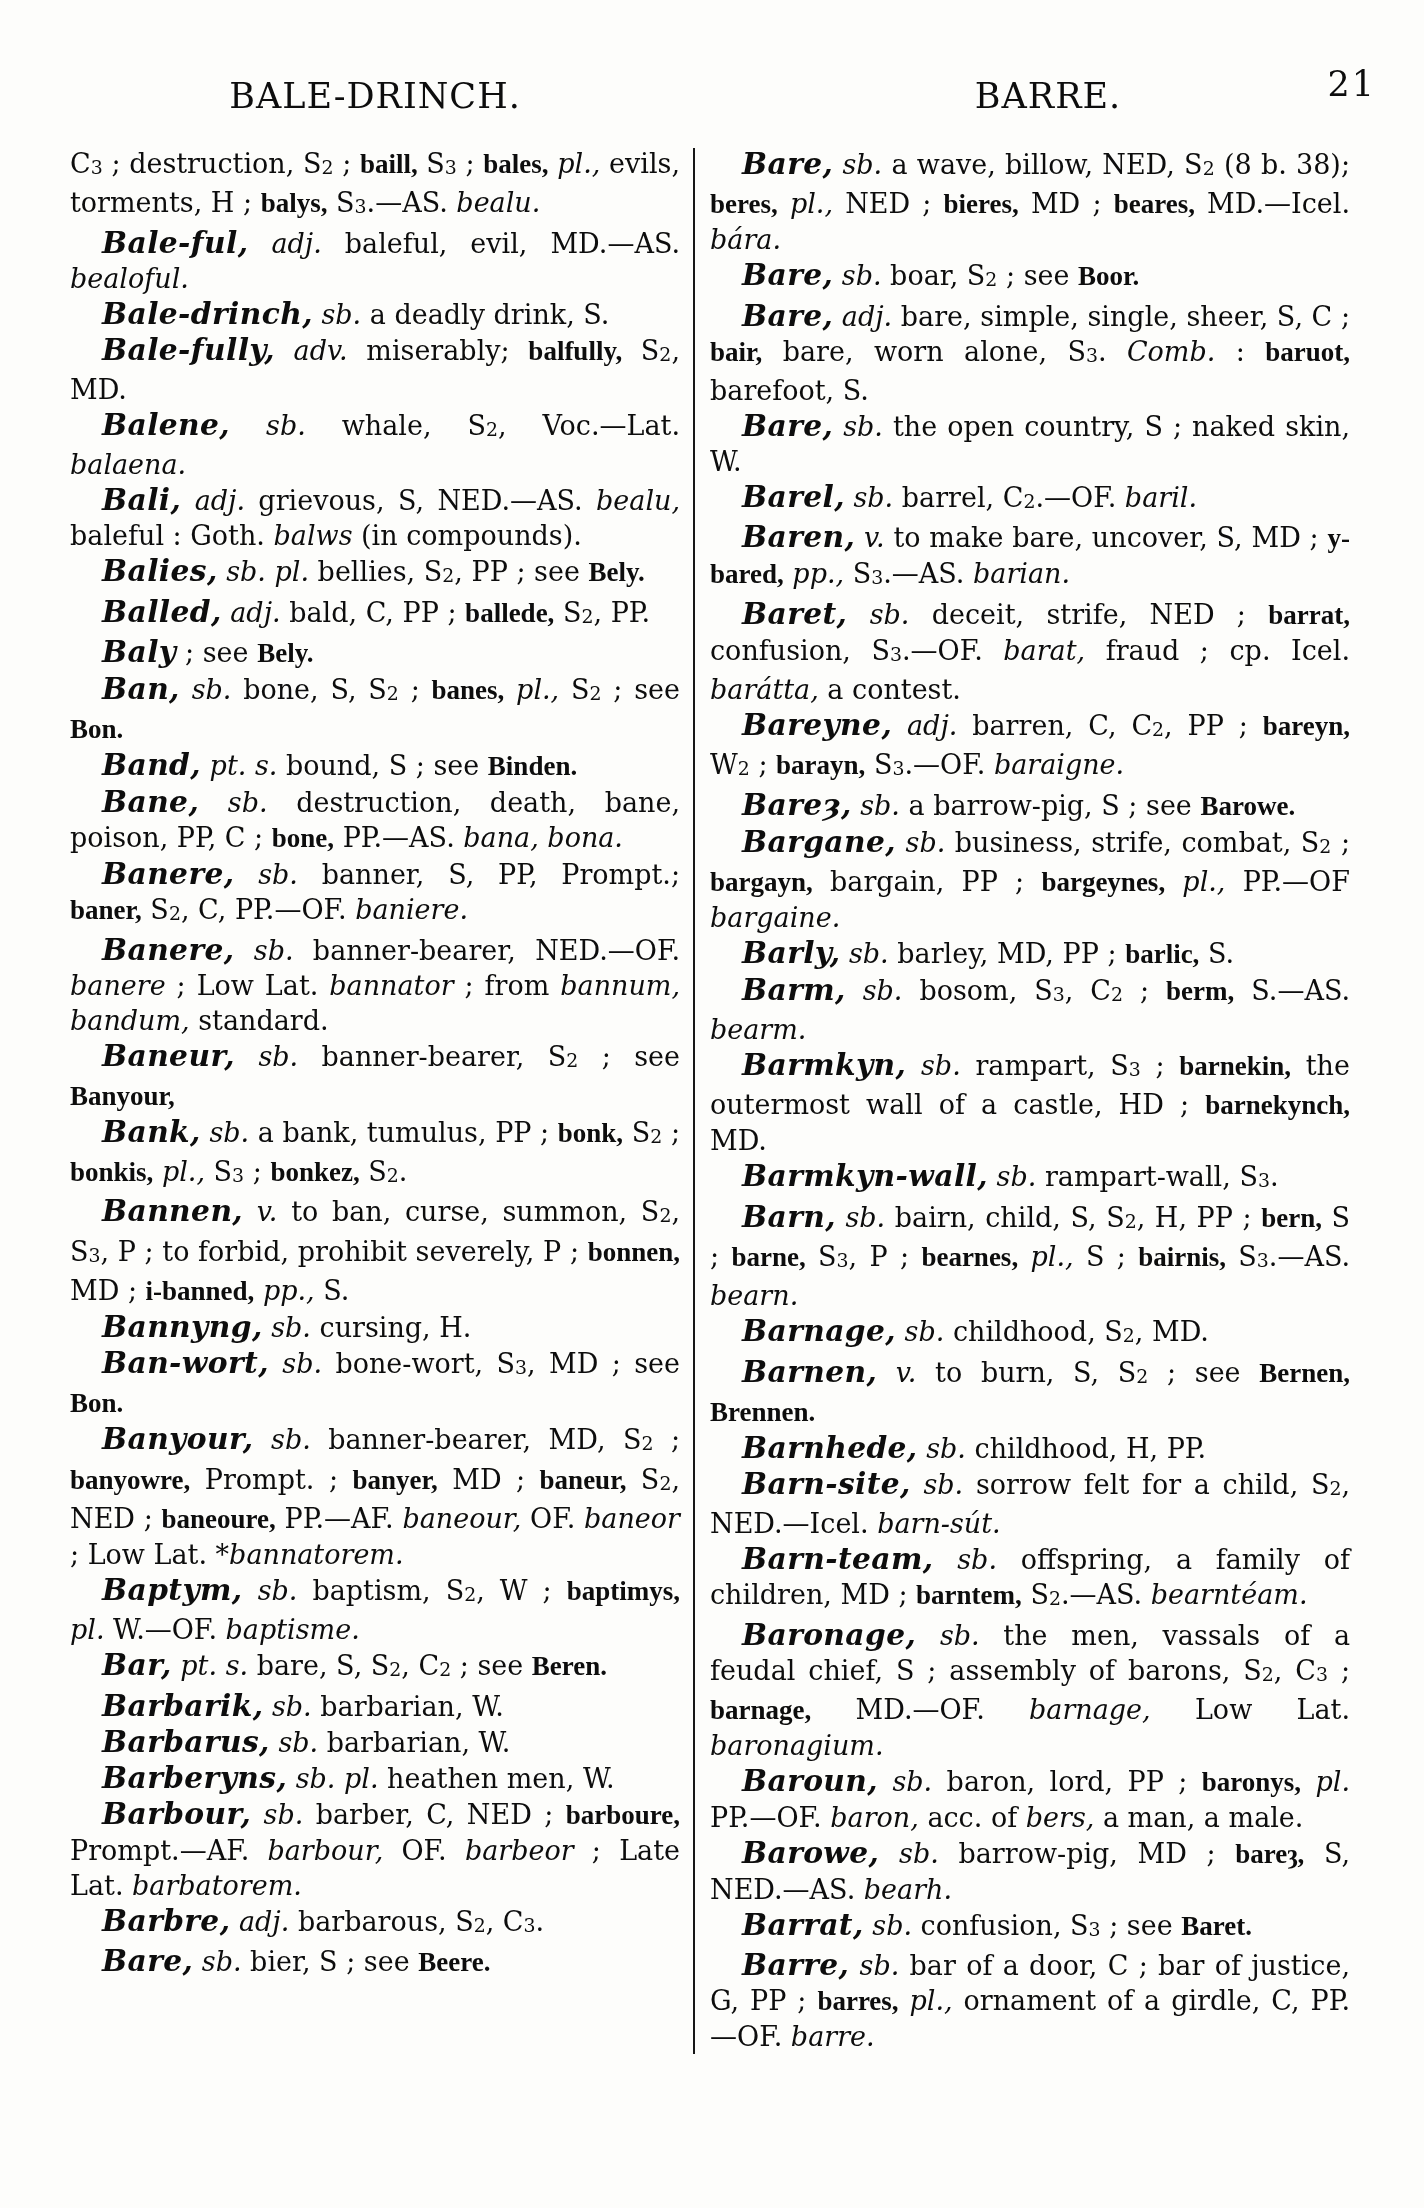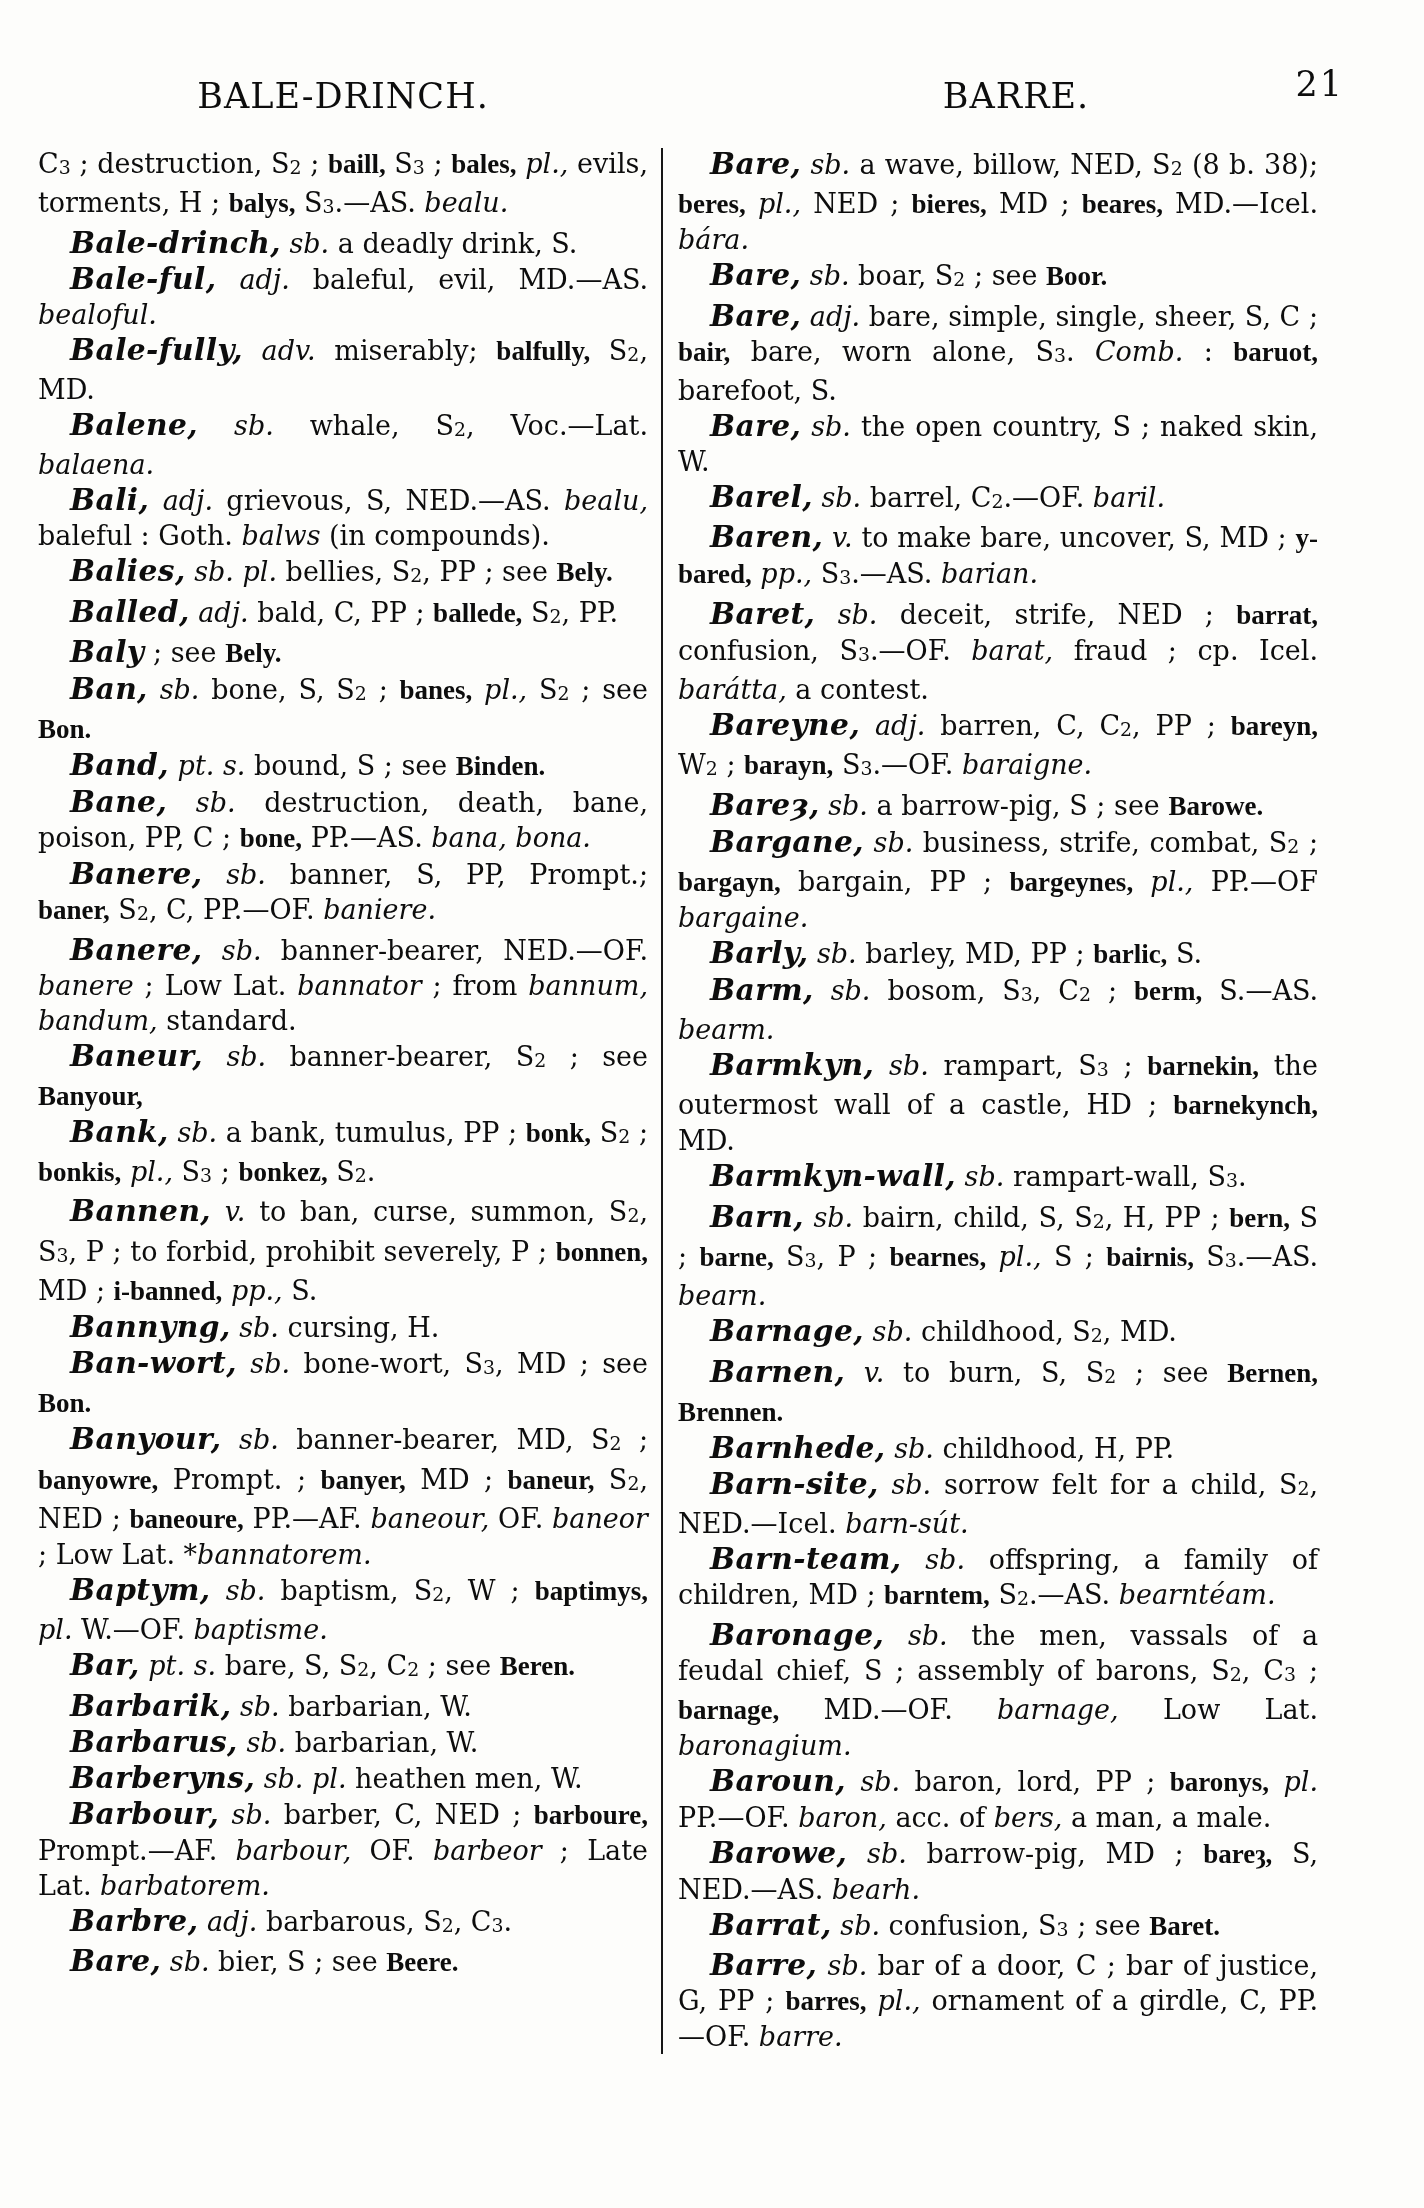--- a/index.html
+++ b/index.html
@@ -8,21 +8,21 @@
     background: #ffffff;
     color: #0d0d0d;
     font-family: "DejaVu Serif", "Liberation Serif", serif;
   }
   .page {
     position: relative;
     width: 1424px;
     height: 2208px;
     background: #fdfdfb;
     overflow: hidden;
-    padding: 76px 0 0 38px;
+    padding: 76px 0 0 70px;
   }
   .header {
     display: flex;
     align-items: baseline;
     font-size: 35px;
     letter-spacing: 1px;
     margin-bottom: 30px;
   }
   .header-left-cell {
     width: 610px;
@@ -80,22 +80,22 @@
     <div class="header-left-cell">BALE-DRINCH.</div>
     <div class="header-right-cell">
       <span>BARRE.</span>
       <span class="page-num">21</span>
     </div>
   </div>
 
   <div class="columns">
     <div class="col-left" id="col-left">
         <p class="entry cont"><span class="s-n">C<span class="ref">3</span> ; destruction, S<span class="ref">2</span> ; </span><span class="s-b">baill,</span><span class="s-n"> S<span class="ref">3</span> ; </span><span class="s-b">bales,</span><span class="s-i"> pl.,</span><span class="s-n"> evils, torments, H ; </span><span class="s-b">balys,</span><span class="s-n"> S<span class="ref">3</span>.—AS. </span><span class="s-i">bealu.</span></p>
+        <p class="entry"><span class="s-h">Bale-ful,</span><span class="s-i"> adj.</span><span class="s-n"> baleful, evil, MD.—AS. </span><span class="s-i">bealoful.</span></p>
         <p class="entry"><span class="s-h">Bale-drinch,</span><span class="s-i"> sb.</span><span class="s-n"> a deadly drink, S.</span></p>
-        <p class="entry"><span class="s-h">Bale-ful,</span><span class="s-i"> adj.</span><span class="s-n"> baleful, evil, MD.—AS. </span><span class="s-i">bealoful.</span></p>
         <p class="entry"><span class="s-h">Bale-fully,</span><span class="s-i"> adv.</span><span class="s-n"> miserably; </span><span class="s-b">balfully,</span><span class="s-n"> S<span class="ref">2</span>, MD.</span></p>
         <p class="entry"><span class="s-h">Balene,</span><span class="s-i"> sb.</span><span class="s-n"> whale, S<span class="ref">2</span>, Voc.—Lat. </span><span class="s-i">balaena.</span></p>
         <p class="entry"><span class="s-h">Bali,</span><span class="s-i"> adj.</span><span class="s-n"> grievous, S, NED.—AS. </span><span class="s-i">bealu,</span><span class="s-n"> baleful : Goth. </span><span class="s-i">balws</span><span class="s-n"> (in compounds).</span></p>
         <p class="entry"><span class="s-h">Balies,</span><span class="s-i"> sb. pl.</span><span class="s-n"> bellies, S<span class="ref">2</span>, PP ; see </span><span class="s-b">Bely.</span></p>
         <p class="entry"><span class="s-h">Balled,</span><span class="s-i"> adj.</span><span class="s-n"> bald, C, PP ; </span><span class="s-b">ballede,</span><span class="s-n"> S<span class="ref">2</span>, PP.</span></p>
         <p class="entry"><span class="s-h">Baly</span><span class="s-n"> ; see </span><span class="s-b">Bely.</span></p>
         <p class="entry"><span class="s-h">Ban,</span><span class="s-i"> sb.</span><span class="s-n"> bone, S, S<span class="ref">2</span> ; </span><span class="s-b">banes,</span><span class="s-i"> pl.,</span><span class="s-n"> S<span class="ref">2</span> ; see </span><span class="s-b">Bon.</span></p>
         <p class="entry"><span class="s-h">Band,</span><span class="s-i"> pt. s.</span><span class="s-n"> bound, S ; see </span><span class="s-b">Binden.</span></p>
         <p class="entry"><span class="s-h">Bane,</span><span class="s-i"> sb.</span><span class="s-n"> destruction, death, bane, poison, PP, C ; </span><span class="s-b">bone,</span><span class="s-n"> PP.—AS. </span><span class="s-i">bana, bona.</span></p>
         <p class="entry"><span class="s-h">Banere,</span><span class="s-i"> sb.</span><span class="s-n"> banner, S, PP, Prompt.; </span><span class="s-b">baner,</span><span class="s-n"> S<span class="ref">2</span>, C, PP.—OF. </span><span class="s-i">baniere.</span></p>

